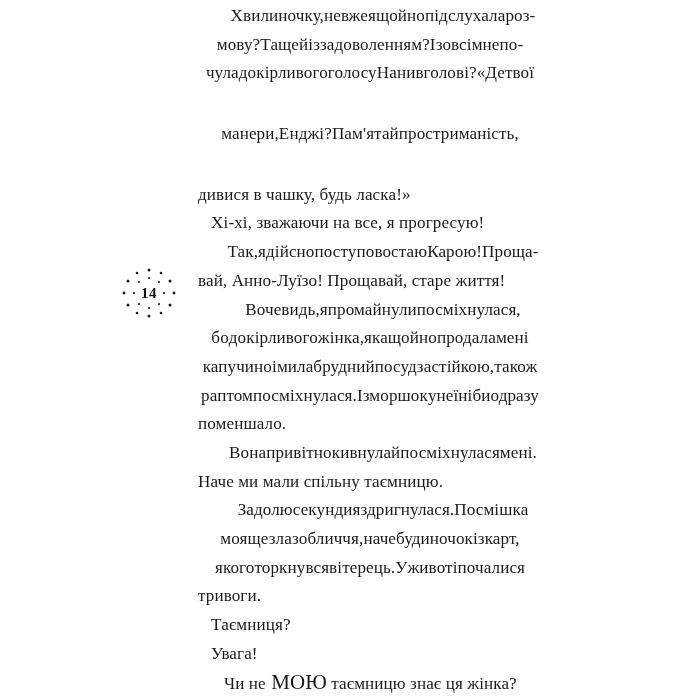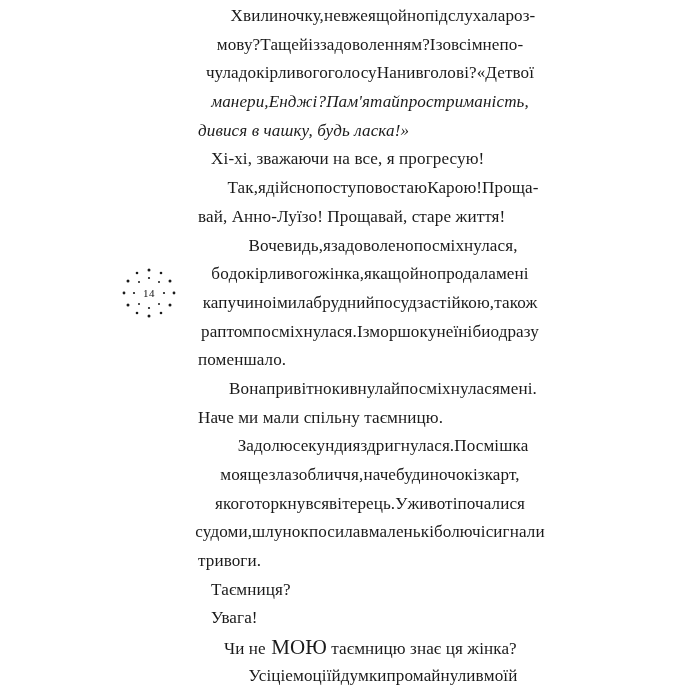--- a/index.html
+++ b/index.html
@@ -40,22 +40,22 @@
   #folio-number {
     position: absolute;
     left: 0;
     top: 0;
     width: 62px;
     height: 54px;
     display: flex;
     align-items: center;
     justify-content: center;
     font-family: "Liberation Serif", "DejaVu Serif", serif;
-    font-weight: 400;
-    font-size: 11px;
+    font-weight: 700;
+    font-size: 15px;
     letter-spacing: 0.5px;
     color: #111111;
   }
 
   
   #textblock {
     position: absolute;
     left: 198px;
     top: 2px;
     width: 344px;
@@ -86,21 +86,21 @@
     display: block;
     width: 344px;
   }
 
   .indent-pad {
     display: inline-block;
     width: 26px;
   }
 
   .ital {
-    font-style: italic;
+    margin-top: 32px;
   }
   .caps {
     font-size: 21px;
   }
 </style>
 </head>
 <body>
 
 <div id="page">
 
@@ -181,21 +181,21 @@
         <span class="w">поступово</span>
         <span class="w">стаю</span>
         <span class="w">Карою!</span>
         <span class="w">Проща-</span>
       </div>
       <div class="ln flush">вай, Анно-Луїзо! Прощавай, старе життя!</div>
       <div class="ln just">
         <span class="indent-pad"></span>
         <span class="w">Вочевидь,</span>
         <span class="w">я</span>
-        <span class="w">задоволено</span>
+        <span class="w">промайнули</span>
         <span class="w">посміхнулася,</span>
       </div>
       <div class="ln just">
         <span class="w">бо</span>
         <span class="w">докірливого</span>
         <span class="w">жінка,</span>
         <span class="w">яка</span>
         <span class="w">щойно</span>
         <span class="w">продала</span>
         <span class="w">мені</span>
@@ -251,28 +251,20 @@
         <span class="w">карт,</span>
       </div>
       <div class="ln just">
         <span class="w">якого</span>
         <span class="w">торкнувся</span>
         <span class="w">вітерець.</span>
         <span class="w">У</span>
         <span class="w">животі</span>
         <span class="w">почалися</span>
       </div>
-      <div class="ln just">
-        <span class="w">судоми,</span>
-        <span class="w">шлунок</span>
-        <span class="w">посилав</span>
-        <span class="w">маленькі</span>
-        <span class="w">болючі</span>
-        <span class="w">сигнали</span>
-      </div>
       <div class="ln flush">тривоги.</div>
       <div class="ln flush">&nbsp;&nbsp;&nbsp;Таємниця?</div>
       <div class="ln flush">&nbsp;&nbsp;&nbsp;Увага!</div>
       <div class="ln flush"><span class="indent-pad"></span><span>Чи</span><span> не</span><span class="caps"> МОЮ</span><span> таємницю</span><span> знає</span><span> ця</span><span> жінка?</span></div>
       <div class="ln just">
         <span class="indent-pad"></span>
         <span class="w">Усі</span>
         <span class="w">ці</span>
         <span class="w">емоції</span>
         <span class="w">й</span>

